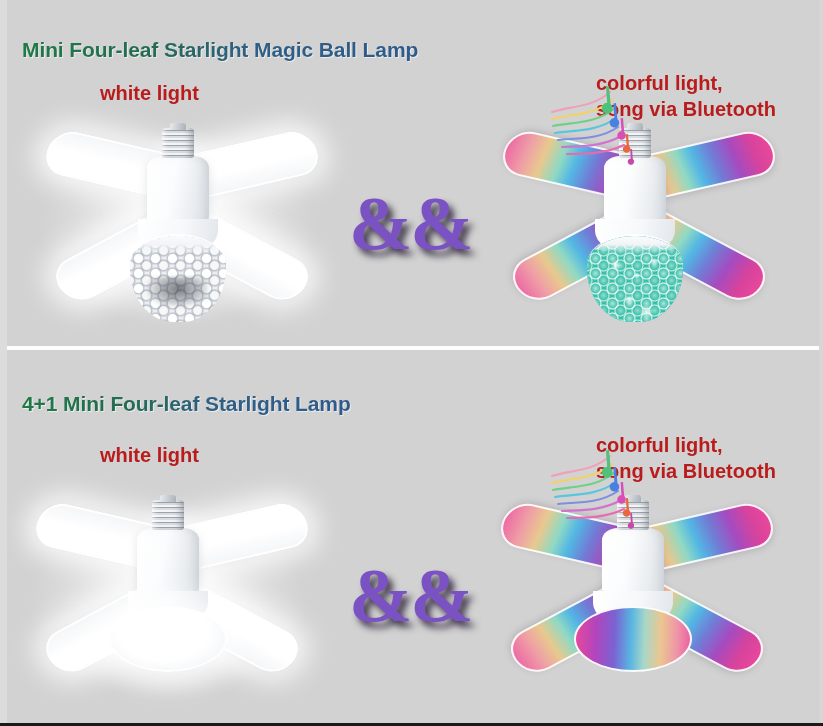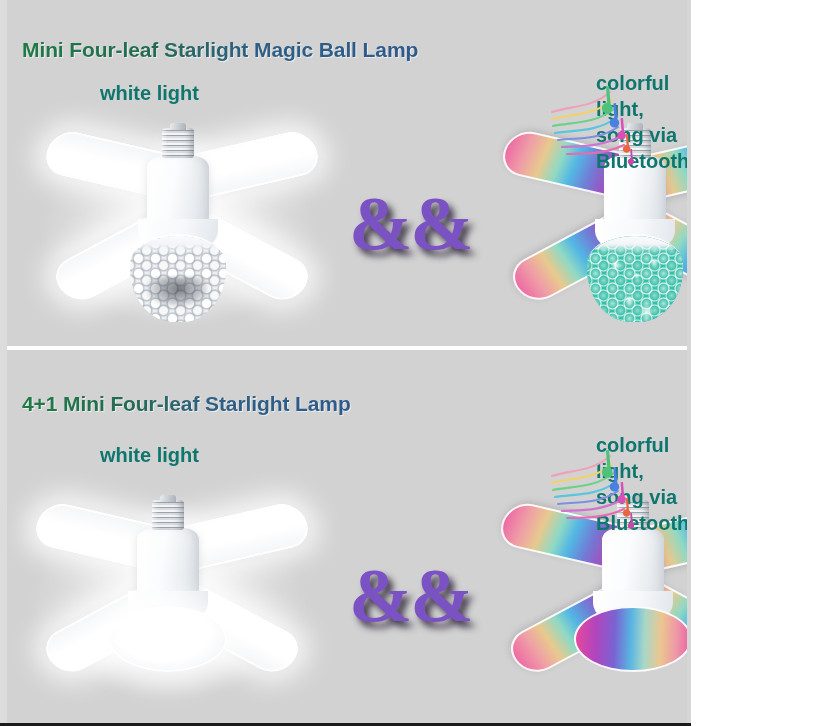--- a/index.html
+++ b/index.html
@@ -3,21 +3,21 @@
 <meta charset="utf-8">
 <title>Product Image</title>
 <style>
   html, body {
     margin: 0;
     padding: 0;
     background: #ffffff;
   }
   #canvas {
     position: relative;
-    width: 691px;
+    width: 823px;
     height: 726px;
     background: #d2d2d2;
     overflow: hidden;
     font-family: "Liberation Sans", sans-serif;
     border-bottom: 3px solid #1a1a1a;
     box-sizing: border-box;
   }
   
   .left-edge {
     position: absolute;
@@ -66,21 +66,21 @@
     letter-spacing: -0.1px;
     white-space: nowrap;
     color: rgba(255,255,255,0.55);
     z-index: 1;
   }
   
   .caption {
     position: absolute;
     font-size: 20px;
     font-weight: bold;
-    color: #0f766e;
+    color: #b91c1c;
     line-height: 1.30;
     white-space: pre-line;
     z-index: 12;
   }
   
   .amp {
     position: absolute;
     font-size: 76px;
     font-weight: bold;
     color: #7b52c4;

